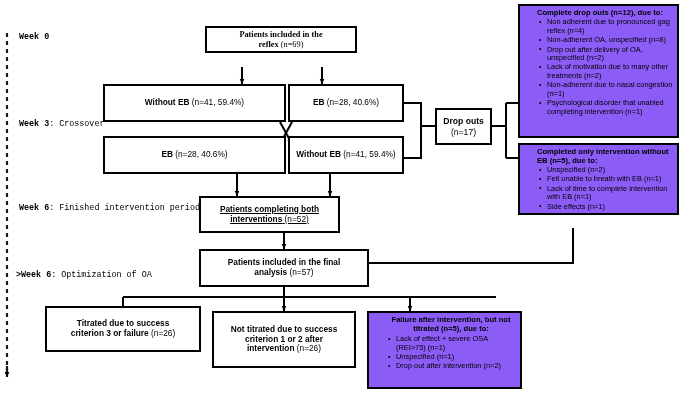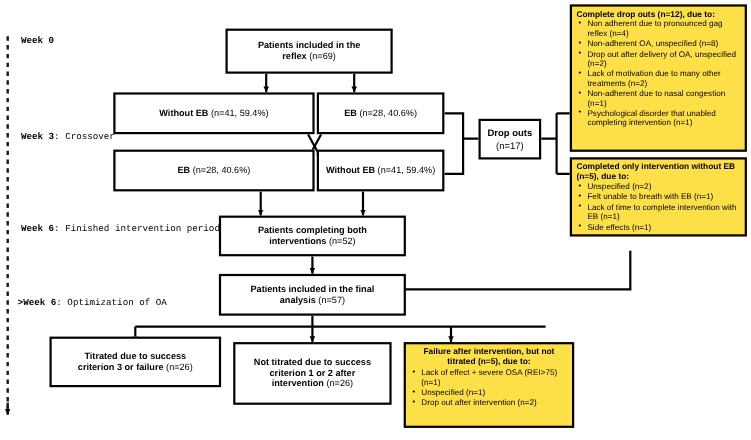--- a/index.html
+++ b/index.html
@@ -39,22 +39,22 @@
     padding: 0 4px;
     font-size: 8.3px;
     font-weight: bold;
   }
   .box .t .n {
     font-weight: normal;
   }
   .listbox {
     position: absolute;
     border: 2px solid #000;
-    background: #fde047;
-    padding: 3px 4px 3px 4px;
+    background: #8b5cf6;
+    padding: 3px 4px 3px 17px;
     text-align: left;
   }
   .listbox .hdr {
     font-size: 7.6px;
     font-weight: bold;
     line-height: 1.16;
     margin-bottom: 0px;
   }
   .listbox ul {
     margin: 0;
@@ -152,21 +152,21 @@
   <div class="wk" style="left:19px; top:119px;">
     <b>Week 3</b><span class="rest">: Crossover</span>
   </div>
   <div class="wk" style="left:19px; top:203px;">
     <b>Week 6</b><span class="rest">: Finished intervention periode:</span>
   </div>
   <div class="wk" style="left:16px; top:270px;">
     <b>&gt;Week 6</b><span class="rest">: Optimization of OA</span>
   </div>
 
-  <div class="box" style="left:205px; top:26px; width:152px; height:41px;">
+  <div class="box" style="left:205px; top:26px; width:152px; height:27px;font-family:Liberation Serif, serif;">
     <div class="t">
       <span>Patients included in the</span><br>
       <span>reflex</span>
       <span class="n">(n=69)</span>
     </div>
   </div>
 
   <div class="box" style="left:103px; top:84px; width:183px; height:38px;">
     <div class="t">
       <span>Without EB</span>
@@ -217,21 +217,21 @@
   <div class="listbox" style="left:518px; top:143px; width:161px; height:72px;">
     <div class="hdr">Completed only intervention without EB (n=5), due to:</div>
     <ul>
       <li>Unspecified (n=2)</li>
       <li>Felt unable to breath with EB (n=1)</li>
       <li>Lack of time to complete intervention with EB (n=1)</li>
       <li>Side effects (n=1)</li>
     </ul>
   </div>
 
-  <div class="box" style="left:199px; top:196px; width:170px; height:37px;">
+  <div class="box" style="left:199px; top:196px; width:141px; height:37px;text-decoration:underline;">
     <div class="t">
       <span>Patients completing both</span><br>
       <span>interventions</span>
       <span class="n">(n=52)</span>
     </div>
   </div>
 
   <div class="box" style="left:199px; top:249px; width:170px; height:38px;text-align:center;">
     <div class="t">
       <span>Patients included in the final</span><br>

